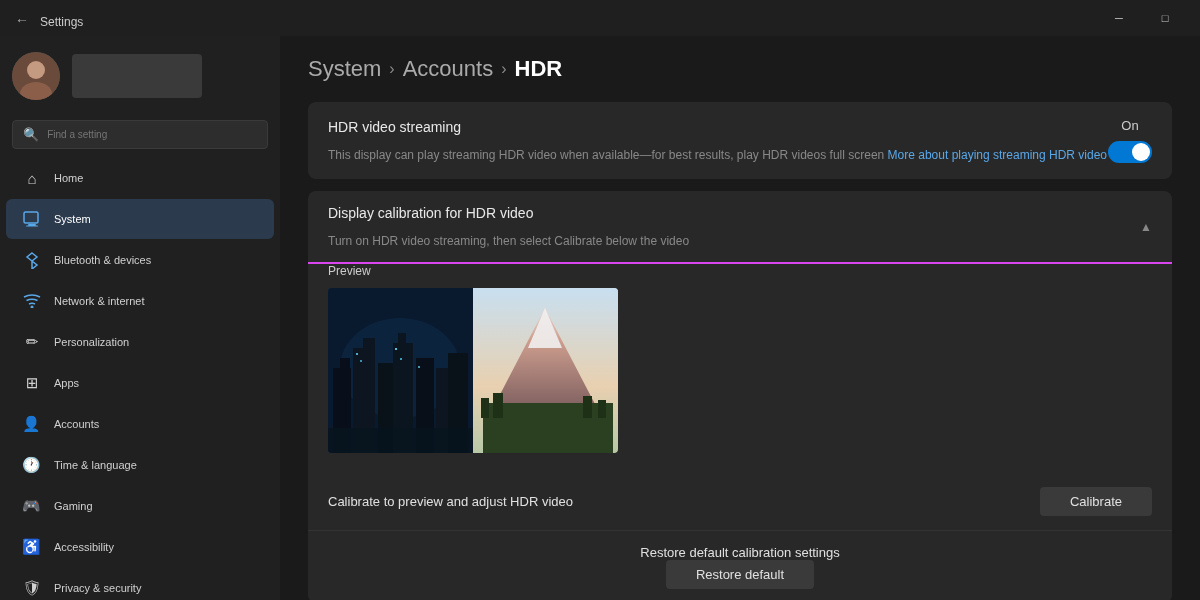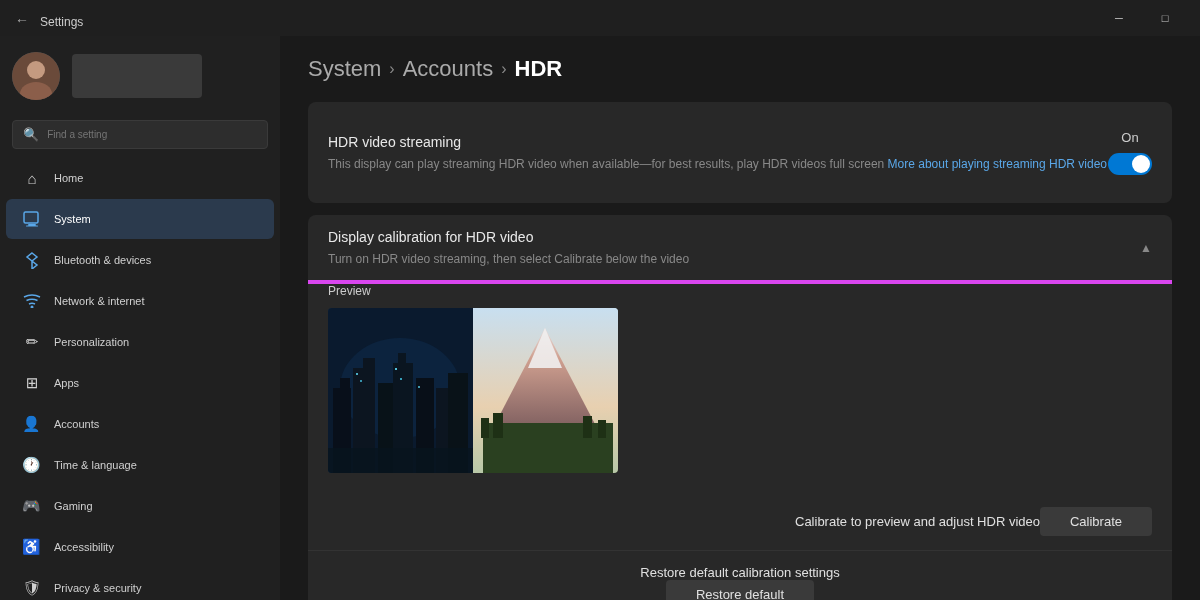--- a/index.html
+++ b/index.html
@@ -151,34 +151,34 @@
     
     .card {
       background: #282828;
       border-radius: 8px;
       margin-bottom: 12px;
       overflow: visible;
     }
     .card-row {
       display: flex;
       align-items: center;
-      padding: 28px 20px;
+      padding: 16px 20px;
       justify-content: space-between;
     }
     .card-section-header {
       display: flex;
       align-items: center;
       padding: 14px 20px;
       justify-content: space-between;
       border-bottom: 1px solid #333;
       cursor: pointer;
     }
-    .card-section-header.expanded { border-bottom: 4px solid #d946ef; }
+    .card-section-header.expanded { border-bottom: 2px solid #d946ef; }
     .card-title { font-size: 14px; font-weight: 500; color: #e8e8e8; }
-    .card-sub { font-size: 12px; color: #888; margin-top: 7px; }
+    .card-sub { font-size: 12px; color: #888; margin-top: 13px; }
     .card-link { color: #5aa7e8; font-size: 12px; cursor: pointer; }
     .toggle {
       display: flex;
       align-items: center;
       gap: 8px;
       font-size: 13px;
       color: #ccc;
       flex-direction: column;
     }
     .toggle-switch {
@@ -231,21 +231,21 @@
     .preview-right {
       width: 50%;
       background: linear-gradient(180deg, #b8d4e8 0%, #e8c4a0 50%, #2a4020 100%);
       position: relative;
       overflow: hidden;
     }
     
     .action-row {
       display: flex;
       align-items: center;
-      justify-content: flex-end;
+      justify-content: space-between;
       padding: 14px 20px;
     }
     .action-row + .action-row {
       border-top: 1px solid #333;
       flex-direction: column;
     }
     .btn {
       background: #3a3a3a;
       border: none;
       color: #e0e0e0;

